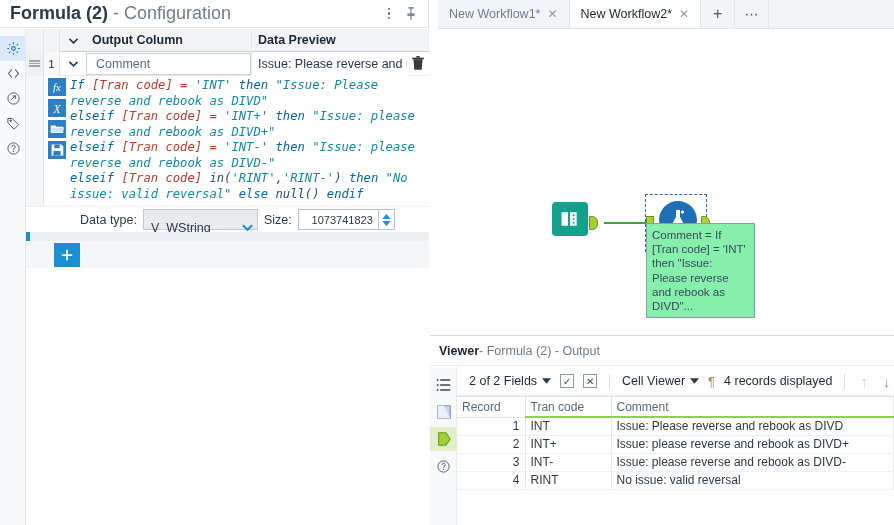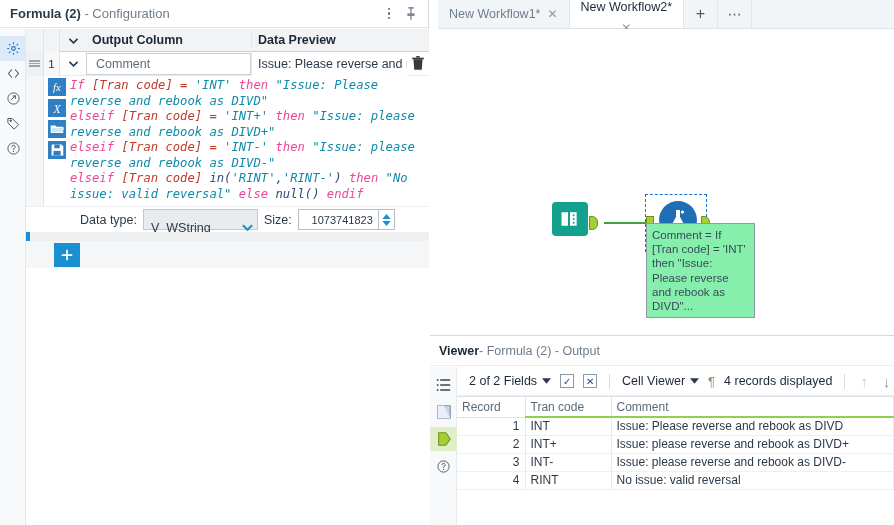--- a/index.html
+++ b/index.html
@@ -20,21 +20,21 @@
     width: 429px; height: 525px;
     background: #ffffff;
     border-right: 1px solid #d4dae0;
   }
   .cfg-header {
     height: 28px; background: #ffffff;
     display: flex; align-items: center;
     padding: 0 6px 0 10px;
     border-bottom: 1px solid #e3e7ec;
   }
-  .cfg-title { font-size: 13px; color: #3b4a5a; white-space: nowrap; }
+  .cfg-title { font-size: 18px; color: #3b4a5a; white-space: nowrap; }
   .cfg-title b { font-weight: bold; color: #2b3a4a; }
   .cfg-title .muted { color: #6f7d8c; }
   .cfg-header-spacer { flex: 1; }
   .hdr-btn {
     width: 22px; height: 22px;
     display: flex; align-items: center; justify-content: center;
     cursor: pointer;
   }
   .kebab { display: flex; flex-direction: column; gap: 2px; align-items: center; }
   .kebab i { width: 2.5px; height: 2.5px; background: #5b6b7b; border-radius: 50%; display:block; }
@@ -132,21 +132,21 @@
     width: 22px; height: 21px; display:flex; align-items:center; justify-content:flex-end;
     cursor: pointer;
   }
   .fe-code {
     flex: 1; background: #ffffff; padding: 2px 4px 0 4px;
     font-family: "DejaVu Sans Mono", monospace;
     font-size: 12.2px; font-style: italic;
     line-height: 15.5px; overflow: hidden;
     white-space: pre-wrap; word-break: break-word;
   }
-  .tk-kw { color: #ec4899; }
+  .tk-kw { color: #0369a1; }
   .tk-fld { color: #c0392b; }
   .tk-op { color: #c0392b; }
   .tk-str { color: #0e8aa8; }
   .tk-sq { color: #0e8aa8; }
   .tk-fn { color: #2b4a7a; }
 
   
   #datatype-row {
     display: flex; align-items: center; height: 26px;
     padding-left: 54px; background: #ffffff; gap: 6px;
@@ -192,21 +192,21 @@
     display: flex; align-items: stretch;
     border-bottom: 1px solid #dde3e9;
     margin-left: 8px;
   }
   .tab {
     display: flex; align-items: center; gap: 7px;
     padding: 0 11px; font-size: 12.5px; cursor: pointer;
     border-right: 1px solid #e0e6ec;
     color: #6f7d8c;
   }
-  .tab.active { background: #ffffff; color: #1b2838; border-bottom: 1px solid #fff; flex-direction: column; }
+  .tab.active { background: #ffffff; color: #1b2838; border-bottom: 1px solid #fff; }
   .tab .x { color: #8b98a5; font-size: 12px; }
   .tabbtn {
     width: 34px; display:flex; align-items:center; justify-content:center;
     cursor:pointer; border-right: 1px solid #e0e6ec; color:#4a5a6a; font-size:16px;
   }
   .tabbtn.dots { font-size: 14px; letter-spacing:0px; }
   .tabbar-fill { flex:1; }
 
   
   #canvas {

